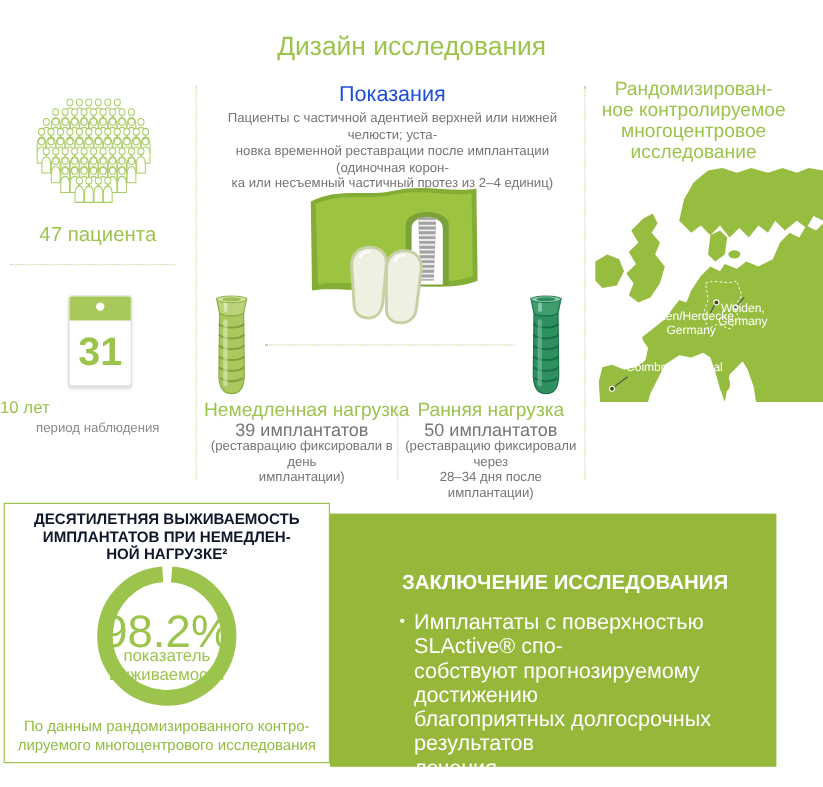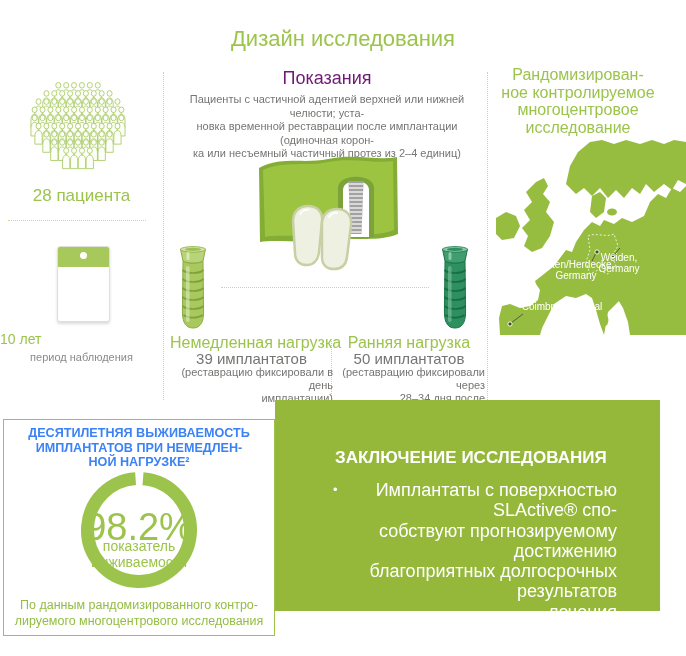--- a/index.html
+++ b/index.html
@@ -1,60 +1,60 @@
 <!DOCTYPE html>
 <html><head>
 <meta charset="utf-8">
 <style>
   html,body{margin:0;padding:0;background:#fff;}
   #page{position:relative;width:686px;height:656px;background:#fff;overflow:hidden;
         font-family:"Liberation Sans",sans-serif;color:#767573;}
   .abs{position:absolute;}
-  .pre{white-space:pre-line;text-align:right;}
+  .pre{white-space:pre-line;}
 
   .page-title{left:0;top:26px;width:686px;font-size:22px;color:#9cc44c;text-align:center;}
 
   
   .vsep{position:absolute;width:0;border-left:1px dotted #c7d89c;}
   .hsep{position:absolute;height:0;border-top:1px dotted #c7d89c;}
 
   
   .crowd-svg{left:30px;top:82px;}
   .patients-label{left:0;top:186px;width:163px;font-size:17px;text-align:center;color:#9cc44c;}
   .calendar{left:57px;top:246px;width:51px;height:74px;background:#fff;border:1px solid #e0e0da;
             border-radius:3px;box-shadow:0 2px 3px rgba(0,0,0,.14);}
   .cal-band{height:20px;background:#a7c95b;border-radius:2px 2px 0 0;position:relative;}
   .cal-hole{position:absolute;left:50%;top:5px;width:7px;height:7px;margin-left:-3.5px;border-radius:50%;background:#fff;}
   .cal-day{text-align:center;font-size:33px;font-weight:bold;color:#9cc44c;line-height:52px;}
   .obs-duration{left:0;top:331px;width:163px;font-size:14px;color:#9cc44c;}
   .obs-caption{left:0;top:351px;width:163px;font-size:11px;text-align:center;color:#8a8a88;}
 
   
-  .ind-heading{left:168px;top:68px;width:318px;font-size:18px;text-align:center;color:#701a75;}
+  .ind-heading{left:168px;top:68px;width:318px;font-size:18px;text-align:center;color:#1d4ed8;}
   .ind-text{left:168px;top:93px;width:318px;font-size:11px;line-height:13.5px;text-align:center;color:#767573;}
   .load-block{width:163px;text-align:center;}
   .load-heading{font-size:16px;color:#9cc44c;white-space:nowrap;}
   .load-count{font-size:15px;line-height:14px;margin-top:0;color:#767573;}
   .load-note{font-size:11px;line-height:13px;color:#767573;}
 
   
   .study-heading{left:496px;top:66px;width:164px;font-size:16px;line-height:17.5px;text-align:center;color:#9cc44c;}
   .map-label{position:absolute;color:#fff;font-size:10px;line-height:10.5px;text-align:center;}
 
   
   .survival-panel{left:3px;top:419px;width:270px;height:215px;background:#fff;border:1px solid #9cc44c;}
   .survival-heading{left:4px;top:6px;width:262px;font-size:12.6px;font-weight:bold;line-height:14.6px;
-                    text-align:center;color:#3b82f6;}
+                    text-align:center;color:#0f172a;}
   .donut-svg{left:73px;top:48px;}
   .survival-rate{left:0;top:86px;width:270px;font-size:38px;text-align:center;color:#9cc44c;}
   .survival-caption{left:0;top:119px;width:270px;font-size:14px;line-height:15.5px;text-align:center;color:#9cc44c;}
   .survival-note{left:0;top:177px;width:270px;font-size:12.5px;line-height:16px;text-align:center;color:#93bd42;}
 
   
-  .conclusion-box{left:275px;top:400px;width:372px;height:211px;background:#95b83b;padding-left:13px;}
+  .conclusion-box{left:275px;top:428px;width:372px;height:211px;background:#95b83b;}
   .conclusion-heading{left:60px;top:48px;font-size:17px;font-weight:bold;color:#fff;white-space:nowrap;}
   .bullet-dot{left:58px;top:82px;color:#fff;font-size:13px;}
   .conclusion-text{left:70px;top:80px;width:272px;font-size:18px;line-height:20.3px;color:#fff;}
 </style>
 </head>
 <body>
 
 <div id="page">
 
   <div class="abs page-title">Дизайн исследования</div>
@@ -149,26 +149,27 @@
         <use href="#person-shape" x="53.5" y="63.0"></use>
         <use href="#person-shape" x="63.2" y="63.0"></use>
         <use href="#person-shape" x="72.9" y="63.0"></use>
         <use href="#person-shape" x="82.6" y="63.0"></use>
         <use href="#person-shape" x="39.0" y="72.0"></use>
         <use href="#person-shape" x="48.7" y="72.0"></use>
         <use href="#person-shape" x="58.4" y="72.0"></use>
         <use href="#person-shape" x="68.0" y="72.0"></use>
       </g>
   </svg>
-  <div class="abs patients-label">28 пациента</div>
+  <div class="abs patients-label">47 пациента</div>
 
   <div class="abs calendar">
     <div class="cal-band">
       <span class="cal-hole"></span>
     </div>
+    <div class="cal-day">31</div>
   </div>
   <div class="abs obs-duration">10 лет</div>
   <div class="abs obs-caption">период наблюдения</div>
 
   <div class="abs ind-heading">Показания</div>
   <div class="abs ind-text pre">Пациенты с частичной адентией верхней или нижней челюсти; уста-
 новка временной реставрации после имплантации (одиночная корон-
 ка или несъемный частичный протез из 2–4 единиц)</div>
 
   <svg class="abs" style="left:256px;top:148px;" width="145" height="125" viewBox="0 0 145 125">

